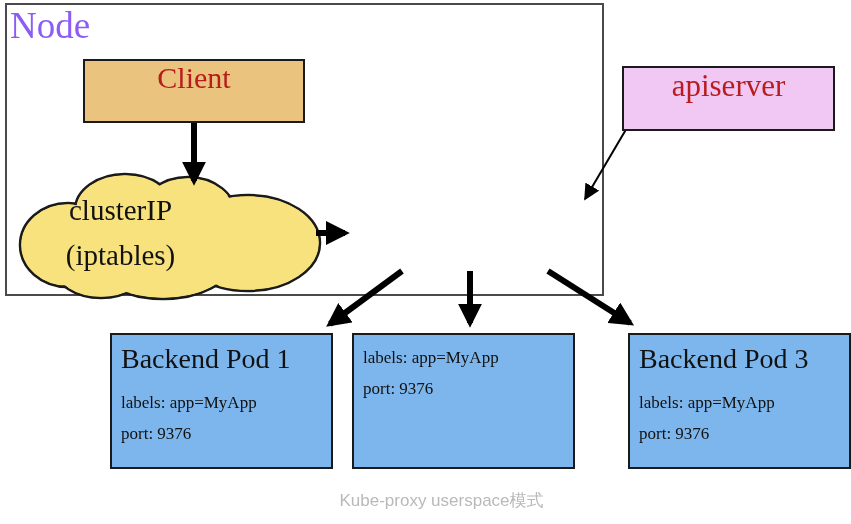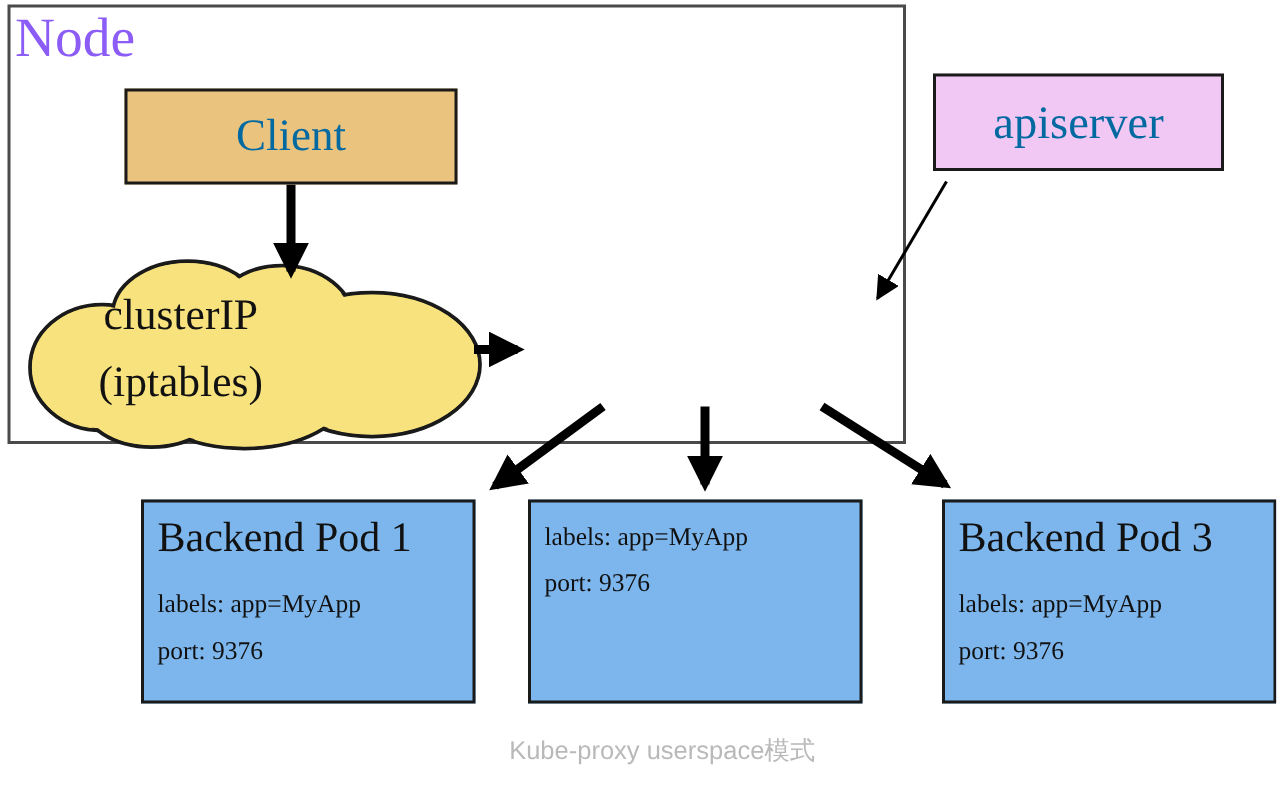--- a/index.html
+++ b/index.html
@@ -30,33 +30,32 @@
     font-size: 37px;
     color: #8b5cf6;
     line-height: 1.1;
   }
   
   .rect-node {
     position: absolute;
     box-sizing: border-box;
     border: 2px solid var(--border, #1a1a1a);
     display: flex;
-    align-items: center;
     justify-content: center;
-    color: #0369a1;
+    color: #b91c1c;
   }
   .client-box {
     left: 83px; top: 59px;
     width: 222px; height: 64px;
     background: var(--client-fill, #eac47f);
     font-size: 30px;
   }
   .apiserver-box {
-    left: 622px; top: 49px;
-    width: 194px; height: 65px;
+    left: 622px; top: 66px;
+    width: 213px; height: 65px;
     background: var(--apiserver-fill, #f1c7f3);
     font-size: 31px;
   }
   .kube-proxy-box {
     left: 350px; top: 204px;
     width: 248px; height: 66px;
     background: var(--kube-proxy-fill, #a8e878);
     font-size: 30px;
   }
   
@@ -101,21 +100,21 @@
   .pod {
     position: absolute;
     top: 333px;
     width: 223px; height: 136px;
     box-sizing: border-box;
     border: 2px solid var(--border, #1a1a1a);
     background: var(--pod-fill, #7db6ec);
     color: #111111;
     padding: 7px 9px;
   }
-  .pod-1 { left: 94px; }
+  .pod-1 { left: 110px; }
   .pod-2 { left: 352px; }
   .pod-3 { left: 628px; }
   .pod-title {
     font-size: 28px;
     line-height: 34px;
     margin-bottom: 11px;
   }
   .pod-line {
     font-size: 17px;
     line-height: 31px;

